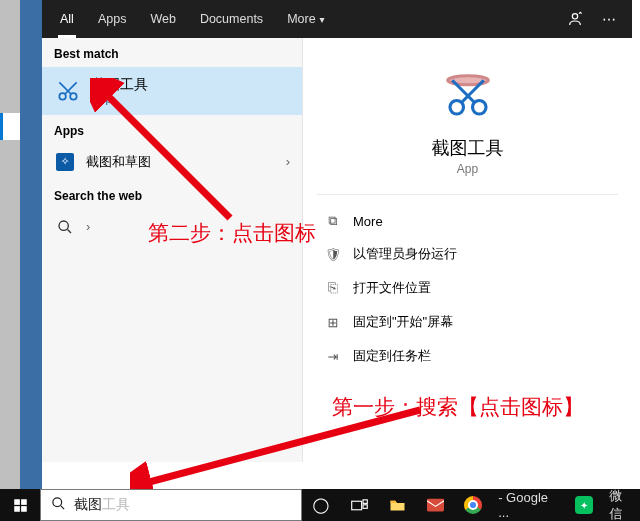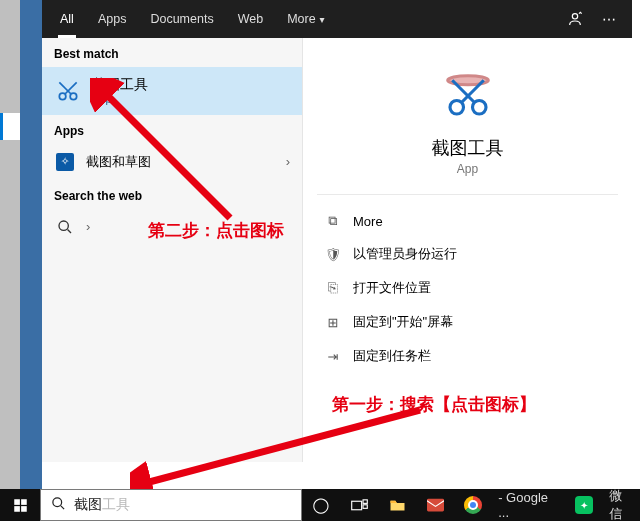--- a/index.html
+++ b/index.html
@@ -40,21 +40,21 @@
   .detail { flex:1; background:#fff; display:flex; flex-direction:column; align-items:stretch; border-left:1px solid #e5e5e5; }
   .hero { display:flex; flex-direction:column; align-items:center; padding: 28px 0 18px; border-bottom:1px solid #e9e9e9; margin:0 14px 6px; }
   .hero-ico { width:60px; height:60px; display:flex; align-items:center; justify-content:center; }
   .hero-ttl { margin-top:10px; font-size:18px; color:#000; }
   .hero-sub { font-size:12px; color:#777; margin-top:2px; }
   .actions { display:flex; flex-direction:column; padding:4px 6px; }
   .action { display:flex; align-items:center; gap:12px; padding:8px 16px; font-size:13px; color:#000; cursor:pointer; }
   .action .ai { width:16px; color:#555; text-align:center; flex:0 0 16px; font-size:13px; }
 
   
-  .annotation { position:absolute; color:#e60012; font-size:17px; font-weight:700; pointer-events:none; }
+  .annotation { position:absolute; color:#e60012; font-size:21px; font-weight:400; pointer-events:none; }
   svg.arrow { position:absolute; pointer-events:none; }
 
   
   .taskbar { position:absolute; left:0; right:0; bottom:0; height:32px; background:#101010; display:flex; align-items:stretch; color:#fff; }
   .start-btn { width:40px; display:flex; align-items:center; justify-content:center; }
   .searchbox { flex:0 0 262px; background:#fff; display:flex; align-items:center; gap:8px; padding:0 10px; border:1px solid #7a7a7a; }
   .searchbox .mag { color:#333; font-size:14px; }
   .search-text { color:#222; font-size:14px; }
   .search-text .hint { color:#b9b9b9; }
   .tb-rest { flex:1; display:flex; align-items:center; }
@@ -71,22 +71,22 @@
 </head>
 <body>
 
 <div class="left-strip"></div>
 <div class="blue-strip"></div>
 
 <div class="panel">
   <div class="tabs">
     <div class="tab active">All</div>
     <div class="tab">Apps</div>
+    <div class="tab">Web</div>
     <div class="tab">Documents</div>
-    <div class="tab">Web</div>
     <div class="tab">
         <span>More</span>
         <span class="chev">▾</span>
       </div>
     <div class="tabs-spacer"></div>
     <div class="tabs-icon">
       <svg width="16" height="16" viewBox="0 0 24 24" fill="none" stroke="currentColor" stroke-width="1.8">
           <circle cx="12" cy="8" r="4"></circle>
           <path d="M4 21c0-4 4-6 8-6s8 2 8 6"></path>
           <path d="M18 4l2-2 2 2"></path>

